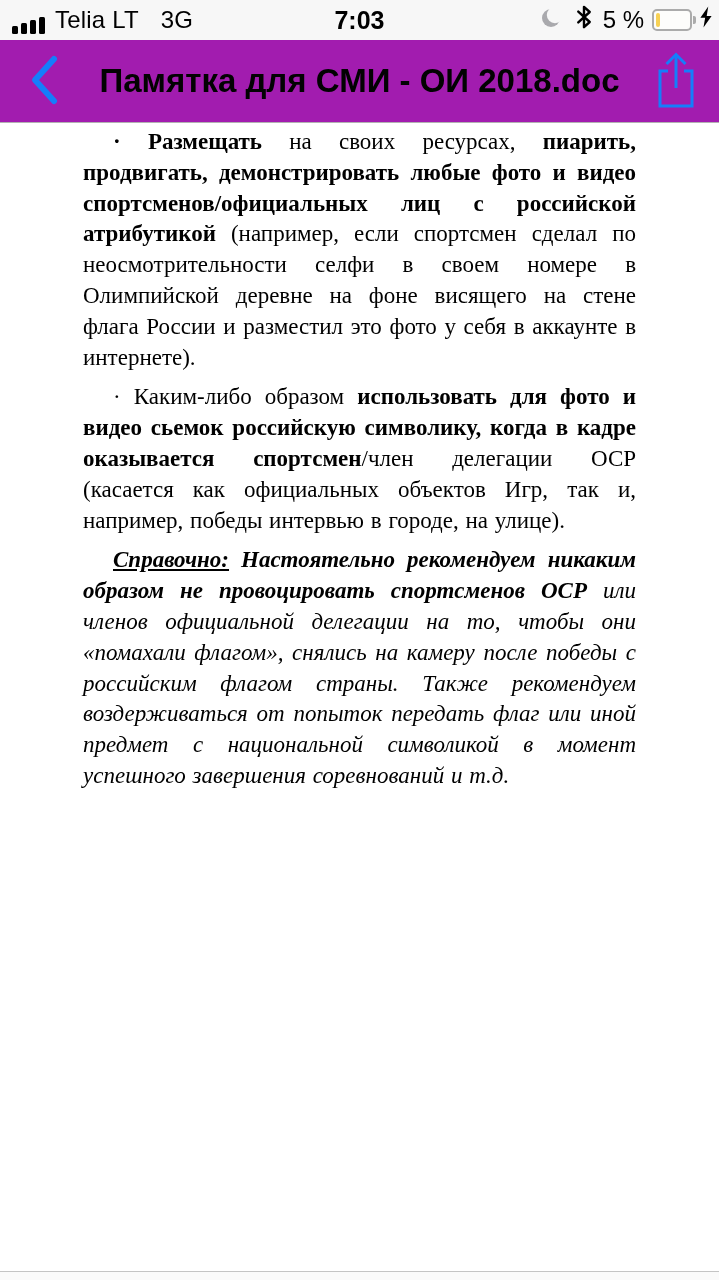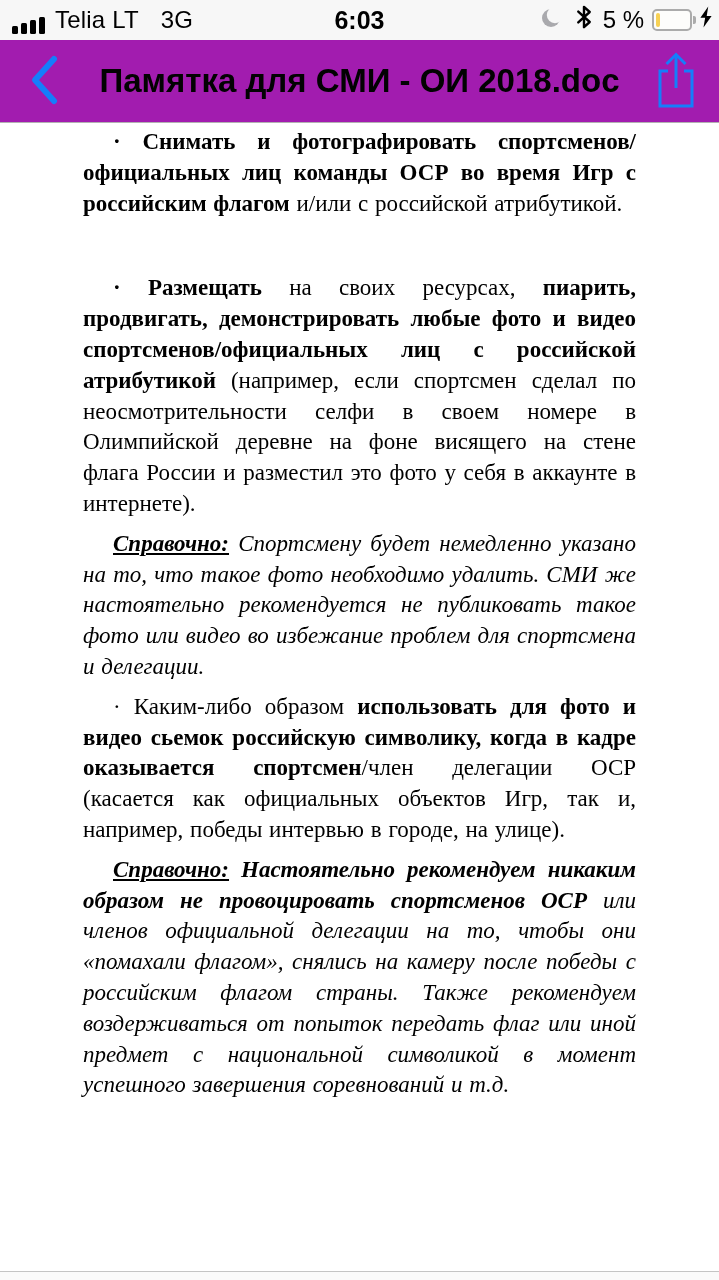--- a/index.html
+++ b/index.html
@@ -94,21 +94,21 @@
     <div class="sb-left">
       <div class="signal">
         <div class="bar b1"></div>
           <div class="bar b2"></div>
           <div class="bar b3"></div>
           <div class="bar b4"></div>
       </div>
       <span class="carrier">Telia LT</span>
       <span class="network">3G</span>
     </div>
-    <div class="sb-time">6:03</div>
+    <div class="sb-time">7:03</div>
     <div class="sb-right">
       <span class="moon">
         <svg width="24" height="24" viewBox="0 0 24 24">
           <circle cx="11" cy="12" r="9" fill="#a9a9ad"></circle>
           <circle cx="15" cy="9" r="8.2" fill="#f7f7f7"></circle>
         </svg>
       </span>
       <span class="bt">
         <svg width="20" height="26" viewBox="0 0 14 17">
           <path d="M3 4.7 L11 12 L7 15.6 L7 1.4 L11 5 L3 12.3" fill="none" stroke="#000" stroke-width="1.7" stroke-linejoin="round" stroke-linecap="round"></path>
@@ -144,26 +144,24 @@
           <path d="M15 20 H7 V55 H39 V20 H31" fill="none" stroke="#157efb" stroke-width="3"></path>
           <path d="M23 4 V37" fill="none" stroke="#157efb" stroke-width="3"></path>
           <path d="M13.5 13 L23 3.5 L32.5 13" fill="none" stroke="#157efb" stroke-width="3"></path>
         </svg>
       </span>
     </div>
   </div>
 
   <div class="doc-content">
 
-    <p class="para p1"><span class="b">· Снимать и фотографировать спортсменов/официальных лиц команды ОСР во время Игр с российским флагом</span><span> и/или с российской атрибутикой.</span></p>
 
 
     <p class="para p3"><span class="b">· Размещать</span><span> на своих ресурсах, </span><span class="b">пиарить, продвигать, демонстрировать любые фото и видео спортсменов/официальных лиц с российской атрибутикой</span><span> (например, если спортсмен сделал по неосмотрительности селфи в своем номере в Олимпийской деревне на фоне висящего на стене флага России и разместил это фото у себя в аккаунте в интернете).</span></p>
 
-    <p class="para p4 it"><span class="b u">Справочно:</span><span> Спортсмену будет немедленно указано на то, что такое фото необходимо удалить. СМИ же настоятельно рекомендуется не публиковать такое фото или видео во избежание проблем для спортсмена и делегации.</span></p>
 
     <p class="para p5"><span>· Каким-либо образом </span><span class="b">использовать для фото и видео сьемок российскую символику, когда в кадре оказывается спортсмен</span><span>/член делегации ОСР (касается как официальных объектов Игр, так и, например, победы интервью в городе, на улице).</span></p>
 
     <p class="para p6 it"><span class="b u">Справочно:</span><span class="b"> Настоятельно рекомендуем никаким образом не провоцировать спортсменов ОСР</span><span> или членов официальной делегации на то, чтобы они «помахали флагом», снялись на камеру после победы с российским флагом страны. Также рекомендуем воздерживаться от попыток передать флаг или иной предмет с национальной символикой в момент успешного завершения соревнований и т.д.</span></p>
 
   </div>
 
   <div class="bottom-peek"></div>
 
 </div>

